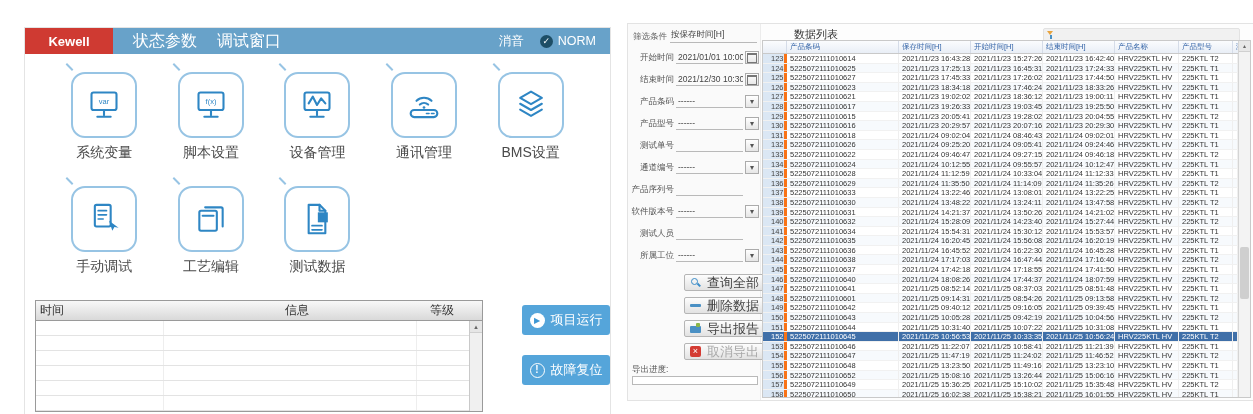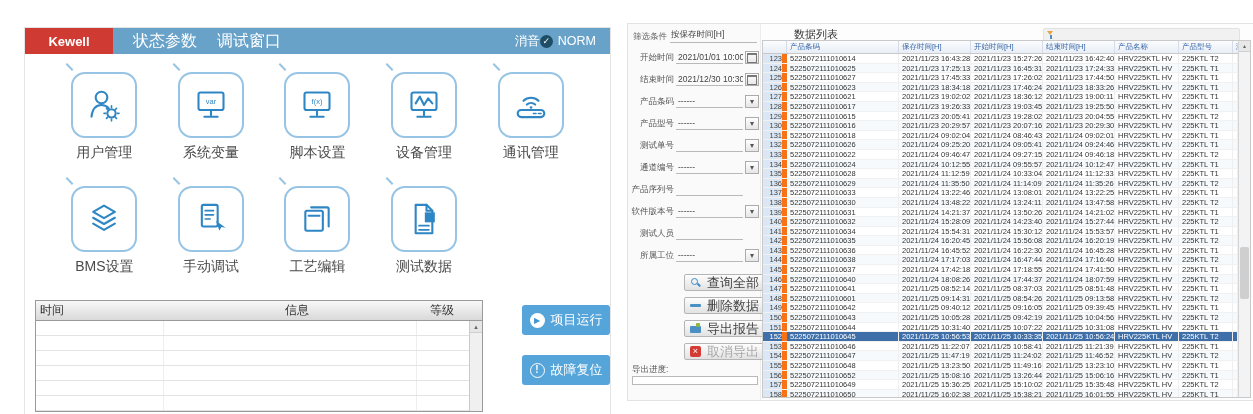--- a/index.html
+++ b/index.html
@@ -6,21 +6,21 @@
   html,body { width:1253px; height:414px; background:#ffffff;
     font-family:"Liberation Sans", sans-serif; position:relative; overflow:hidden; }
 
   
   .lw { position:absolute; left:25px; top:28px; width:585px; height:386px;
         background:#fff; box-shadow:0 0 0 1px #e4e4e4; }
   .lw-bar { height:26px; background:#68a2c9; display:flex; align-items:center; color:#fff; }
   .brand { width:88px; height:26px; background:#cf3a32; color:#fff; font-weight:bold;
            font-size:13px; display:flex; align-items:center; justify-content:center; cursor:default; }
   .menu-item { margin-left:20px; font-size:16px; cursor:default; }
-  .bar-right { margin-left:auto; display:flex; align-items:center; padding-right:14px; font-size:12.5px; }
+  .bar-right { margin-left:auto; display:flex; align-items:center; gap:16px; padding-right:14px; font-size:12.5px; }
   .norm-wrap { display:flex; align-items:center; gap:5px; }
   .norm-dot { width:13px; height:13px; border-radius:50%; background:#1d4e66; color:#fff;
               font-size:9px; line-height:13px; text-align:center; display:inline-block; }
 
   .tiles { position:absolute; left:26px; top:44px; width:533px;
            display:grid; grid-template-columns:repeat(5,1fr); row-gap:24px; }
   .tile { text-align:center; cursor:pointer; }
   .tile-box { width:66px; height:66px; border:2px solid #97c4e4; border-radius:14px;
               margin:0 auto; display:flex; align-items:center; justify-content:center;
               position:relative; background:#fff; }
@@ -120,22 +120,22 @@
            border-bottom:1px solid #c9c9c9; color:#3565a8; font-size:7.5px; align-items:center; }
   .thead > div { border-right:1px solid #d5dce8; height:100%; line-height:12px;
            padding-left:3px; white-space:nowrap; overflow:hidden; }
   .c-num{width:24px;flex:none;} .c-bar{width:112px;flex:none;} .c-t{width:72px;flex:none;}
   .c-name{width:64px;flex:none;} .c-model{width:54px;flex:none;} .c-order{flex:1;min-width:0;}
   .tbody { position:absolute; top:13px; left:0; right:12px; bottom:0; overflow:hidden; }
   .drow { display:flex; height:9.6px; border-bottom:1px solid #f1f1f1; font-size:7.5px;
           color:#333; line-height:9px; }
   .drow.alt { background:#f7fafd; }
   .drow > div { border-right:1px solid #efefef; padding-left:3px; white-space:nowrap; overflow:hidden; }
-  .drow .c-num { background:#dbe7f4; text-align:right; padding-left:0; color:#444;
-          border-right:5px solid #f97316; }
+  .drow .c-num { background:#dbe7f4; text-align:left; padding-left:8px; color:#444;
+          border-right:3px solid #f97316; }
   .drow.selected, .drow.selected.alt { background:#3f6fa8; }
   .drow.selected > div, .drow.selected .c-num { color:#fff; background:#3f6fa8; }
   .tscroll { position:absolute; top:0; right:0; bottom:0; width:12px; background:#f3f3f3;
              border-left:1px solid #d5d5d5; font-size:6px; color:#666; text-align:center; }
   .tscroll .up { display:block; height:11px; line-height:11px; background:#e8e8e8; border-bottom:1px solid #d0d0d0; }
   .tscroll .thumb { position:absolute; left:1px; right:1px; top:58%; height:52px;
              background:#cfcfcf; border-radius:2px; }
 </style>
 </head>
 <body>
@@ -154,33 +154,20 @@
         <span class="norm-dot">✓</span>
         <span>NORM</span>
       </span>
     </div>
   </div>
 
   <div class="tiles">
     <div class="tile">
       <div class="tile-box">
           <svg class="tsvg" width="40" height="40" viewBox="0 0 48 48">
-            <circle cx="21" cy="15" r="7"></circle>
-            <path d="M9 38c1-9 5.5-14 12-14 3.5 0 6.5 1.4 8.8 4"></path>
-            <circle cx="33" cy="34" r="5"></circle>
-            <g stroke-width="2">
-              <path d="M33 27v-2M33 41v2M26 34h-2M40 34h2M28.5 29.5l-1.5-1.5M37.5 38.5l1.5 1.5M37.5 29.5l1.5-1.5M28.5 38.5l-1.5 1.5"></path>
-            </g>
-          </svg>
-        </div>
-      <div class="tile-label">用户管理</div>
-    </div>
-    <div class="tile">
-      <div class="tile-box">
-          <svg class="tsvg" width="40" height="40" viewBox="0 0 48 48">
             <rect x="9" y="9" width="30" height="21" rx="2.5"></rect>
             <text x="24" y="23" font-size="9" text-anchor="middle">var</text>
             <path d="M24 30v6M16 38h16"></path>
           </svg>
         </div>
       <div class="tile-label">系统变量</div>
     </div>
     <div class="tile">
       <div class="tile-box">
           <svg class="tsvg" width="40" height="40" viewBox="0 0 48 48">

